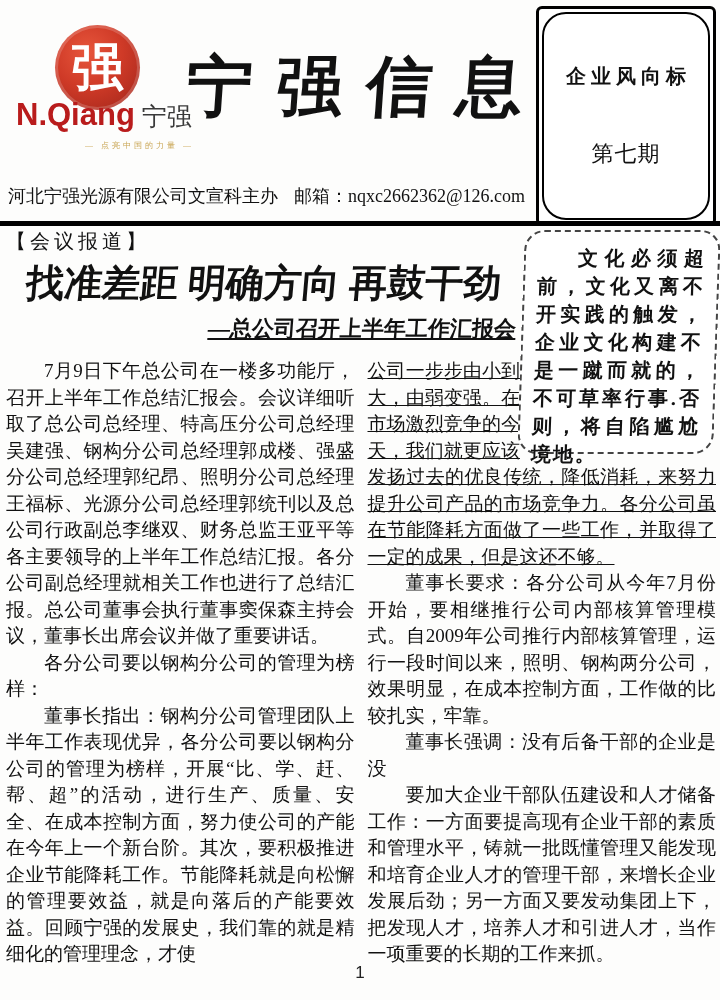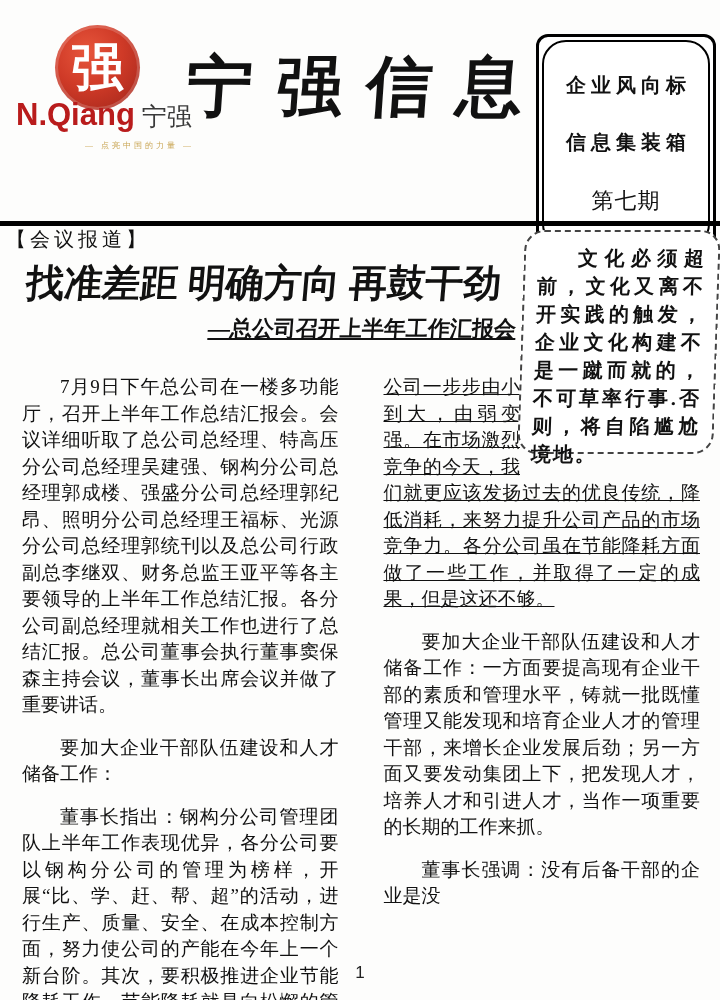--- a/index.html
+++ b/index.html
@@ -33,23 +33,22 @@
     position:absolute; left:14px; top:140px; width:180px; text-align:right;
     color:#c9a553; font-size:8px; letter-spacing:3px; white-space:nowrap;
   }
   .masthead-title {
     position:absolute; left:162px; top:42px; width:385px; text-align:center;
     font-size:66px; font-weight:900; letter-spacing:24px; text-indent:24px;
     white-space:nowrap; transform:skewX(-4deg);
   }
   .issue-box {
     position:absolute; right:4px; top:6px; width:168px; height:208px;
-    border:3.5px solid #000; border-radius:12px; padding:3px; box-sizing:content-box;
+    border:3.5px solid #000; border-radius:6px; padding:3px; box-sizing:content-box;
     background:#fff;
-    margin-top:28px;
   }
   .issue-box-inner {
     width:100%; height:100%; box-sizing:border-box;
     border:2px solid #000; border-radius:24px;
     display:flex; flex-direction:column; justify-content:space-evenly;
     align-items:center; text-align:center;
   }
   .issue-calli { font-weight:900; font-size:20px; letter-spacing:5px; text-indent:5px; white-space:nowrap; }
   .issue-plain {
     font-family:"Liberation Sans","DejaVu Sans",sans-serif;
@@ -57,21 +56,21 @@
   }
   .publisher {
     position:absolute; left:8px; top:184px; font-size:18px; white-space:nowrap;
   }
   .publisher .email-label { margin-left:16px; }
   .rule { position:absolute; left:0; top:221px; width:720px; height:5px; background:#000; }
 
   
   .article { position:relative; padding:8px 4px 0 6px; }
   .section-tag {
-    font-family:Liberation Mono, monospace;
+    font-family:Liberation Serif, serif;
     font-size:20px; letter-spacing:4px; line-height:24px;
   }
   .quote-box {
     position:absolute; right:3px; top:9px; width:168px; height:196px;
     border:2px dashed #444; border-radius:20px; padding:12px;
     font-size:20px; line-height:28px; font-weight:700; letter-spacing:2px;
     text-align:justify; text-indent:2em; transform:skewX(-2deg);
     background:#fff;
   }
   .headline-wrap { width:516px; }
@@ -80,21 +79,21 @@
     font-size:38px; line-height:52px; font-weight:900; white-space:nowrap;
     transform:skewX(-5deg);
   }
   .subtitle {
     margin-top:4px; text-align:right; padding-right:6px;
     font-size:22px; line-height:32px; font-weight:700;
     text-decoration:underline; transform:skewX(-4deg);
   }
   .columns { display:flex; gap:13px; margin-top:13px; }
   .col { width:349px; font-size:19px; line-height:26.5px; text-align:justify; }
-  .col p { margin:16px; text-indent:2em; }
+  .col p { margin:0; text-indent:2em; }
   .col p.cont { text-indent:0;text-decoration:underline; }
   .box-spacer { float:right; width:196px; height:99px; }
 
   .page-number {
     position:absolute; left:0; top:963px; width:720px; text-align:center;
     font-family:"Liberation Sans","DejaVu Sans",sans-serif; font-size:17px; color:#222;
   }
 </style>
 </head>
 <body>
@@ -111,49 +110,52 @@
       <span class="brand-en">N.Qiang</span><span class="brand-cn">宁强</span>
     </div>
 
     <div class="tagline">— 点亮中国的力量 —</div>
 
     <div class="masthead-title">宁强信息</div>
 
     <div class="issue-box">
       <div class="issue-box-inner">
         <div class="issue-calli">企业风向标</div>
-        <div class="issue-calli">信息集装箱</div>
         <div class="issue-plain">第七期</div>
       </div>
     </div>
 
+    <div class="publisher">
+      <span>河北宁强光源有限公司文宣科主办</span><span class="email-label">邮箱：</span><span>nqxc2662362@126.com</span>
+    </div>
   </div>
 
   <div class="rule"></div>
 
   <div class="article">
 
     <div class="quote-box">文化必须超前，文化又离不开实践的触发，企业文化构建不是一蹴而就的，不可草率行事.否则，将自陷尴尬境地。</div>
 
     <div class="section-tag">【会议报道】</div>
 
     <div class="headline-wrap">
       <h1 class="headline">找准差距 明确方向 再鼓干劲</h1>
       <div class="subtitle">—总公司召开上半年工作汇报会</div>
     </div>
 
     <div class="columns">
       <div class="col">
         <p>7月9日下午总公司在一楼多功能厅，召开上半年工作总结汇报会。会议详细听取了总公司总经理、特高压分公司总经理吴建强、钢构分公司总经理郭成楼、强盛分公司总经理郭纪昂、照明分公司总经理王福标、光源分公司总经理郭统刊以及总公司行政副总李继双、财务总监王亚平等各主要领导的上半年工作总结汇报。各分公司副总经理就相关工作也进行了总结汇报。总公司董事会执行董事窦保森主持会议，董事长出席会议并做了重要讲话。</p>
-        <p>要加大企业干部队伍建设和人才储备工作：</p>
+        <p>各分公司要以钢构分公司的管理为榜样：</p>
         <p>董事长指出：钢构分公司管理团队上半年工作表现优异，各分公司要以钢构分公司的管理为榜样，开展“比、学、赶、帮、超”的活动，进行生产、质量、安全、在成本控制方面，努力使公司的产能在今年上一个新台阶。其次，要积极推进企业节能降耗工作。节能降耗就是向松懈的管理要效益，就是向落后的产能要效益。回顾宁强的发展史，我们靠的就是精细化的管理理念，才使</p>
       </div>
       <div class="col">
         <div class="box-spacer"></div>
         <p class="cont">公司一步步由小到大，由弱变强。在市场激烈竞争的今天，我们就更应该发扬过去的优良传统，降低消耗，来努力提升公司产品的市场竞争力。各分公司虽在节能降耗方面做了一些工作，并取得了一定的成果，但是这还不够。</p>
+        <p>董事长要求：各分公司从今年7月份开始，要相继推行公司内部核算管理模式。自2009年公司推行内部核算管理，运行一段时间以来，照明、钢构两分公司，效果明显，在成本控制方面，工作做的比较扎实，牢靠。</p>
+        <p>董事长强调：没有后备干部的企业是没</p>
         <p>要加大企业干部队伍建设和人才储备工作：一方面要提高现有企业干部的素质和管理水平，铸就一批既懂管理又能发现和培育企业人才的管理干部，来增长企业发展后劲；另一方面又要发动集团上下，把发现人才，培养人才和引进人才，当作一项重要的长期的工作来抓。</p>
-        <p>董事长强调：没有后备干部的企业是没</p>
       </div>
     </div>
   </div>
 
   <div class="page-number">1</div>
 </div>
 
 </body></html>

